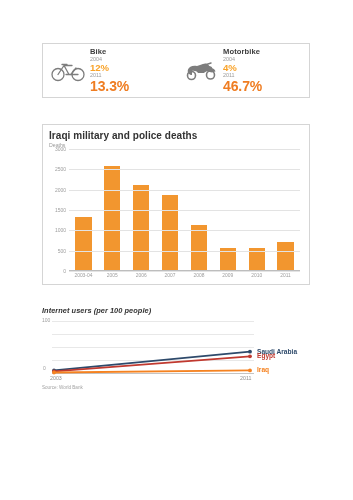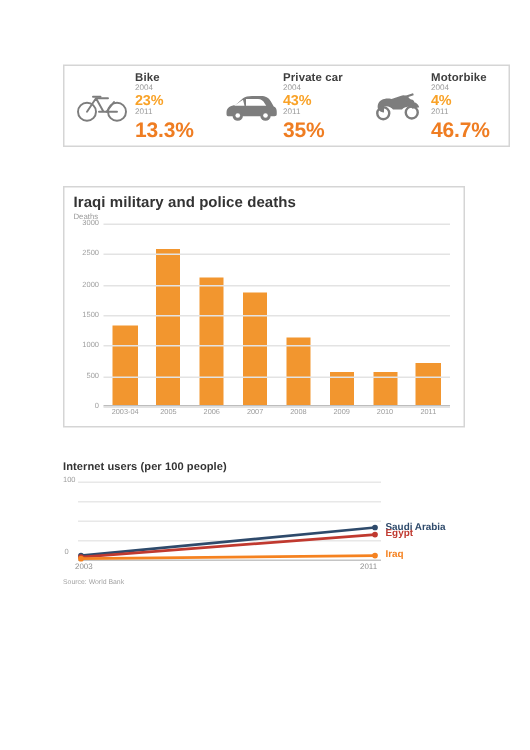--- a/index.html
+++ b/index.html
@@ -19,21 +19,21 @@
   
   .panel {
     position: absolute;
     box-sizing: border-box;
     border: 1px solid #d5d5d5;
     background: #ffffff;
   }
   #transport-panel {
     left: 42px;
     top: 43px;
-    width: 298px;
+    width: 268px;
     height: 55px;
     padding: 0;
   }
   .mode-row {
     display: flex;
     height: 100%;
     align-items: center;
   }
   .mode-cell {
     display: flex;
@@ -173,20 +173,21 @@
     top: 306px;
     width: 268px;
     height: 92px;
   }
   .line-title {
     font-size: 7.4px;
     font-weight: bold;
     color: #333333;
     letter-spacing: 0.05px;
     margin-bottom: 2px;
+    font-style: italic;
   }
   .line-plot-wrap {
     position: relative;
     height: 58px;
   }
   .line-ytop {
     position: absolute;
     left: 0;
     top: 0;
     font-size: 5px;
@@ -252,46 +253,26 @@
           <circle cx="14" cy="29" r="12"></circle>
           <circle cx="54" cy="29" r="12"></circle>
           <path d="M14 29 L26 11 L42 11 M26 11 L36 29 M36 29 L54 29 M36 29 L30 29" stroke-linecap="round" stroke-linejoin="round"></path>
           <path d="M22 9 L32 9" stroke-linecap="round"></path>
           <path d="M40 29 L50 16" stroke-linecap="round"></path>
         </svg>
       </div>
       <div class="mode-text">
         <div class="mode-name">Bike</div>
         <div class="mode-year">2004</div>
-        <div class="mode-val-a">23%</div>
+        <div class="mode-val-a">12%</div>
         <div class="mode-year">2011</div>
         <div class="mode-val-b">13.3%</div>
       </div>
     </div>
 
-    <div class="mode-cell">
-      <div class="mode-icon">
-        <svg width="36" height="20" viewBox="0 0 72 40" fill="currentColor">
-          <path d="M4 28 C4 21 10 19 16 18 L26 9 C29 7 33 6 38 6 L50 6 C56 6 60 8 63 13 L67 20 C70 21 71 24 71 27 L71 30 C71 32 70 33 68 33 L6 33 C5 33 4 32 4 30 Z"></path>
-          <path d="M30 10 L46 10 C50 10 53 12 55 16 L57 19 L30 19 Z" fill="#ffffff"></path>
-          <path d="M26 11 L28 19 L14 19 Z" fill="#ffffff"></path>
-          <circle cx="19" cy="32" r="7" fill="currentColor"></circle>
-          <circle cx="19" cy="32" r="3.1" fill="#ffffff"></circle>
-          <circle cx="56" cy="32" r="7" fill="currentColor"></circle>
-          <circle cx="56" cy="32" r="3.1" fill="#ffffff"></circle>
-        </svg>
-      </div>
-      <div class="mode-text">
-        <div class="mode-name">Private car</div>
-        <div class="mode-year">2004</div>
-        <div class="mode-val-a">43%</div>
-        <div class="mode-year">2011</div>
-        <div class="mode-val-b">35%</div>
-      </div>
-    </div>
 
     <div class="mode-cell">
       <div class="mode-icon">
         <svg width="36" height="22" viewBox="0 0 72 44" fill="currentColor">
           <path d="M18 30 C12 30 8 25 10 19 C12 13 20 10 28 12 L40 8 C44 6 48 7 51 10 L56 16 C60 16 64 19 65 23 L56 25 C52 21 46 22 42 26 L30 26 C28 23 23 21 18 22 Z"></path>
           <path d="M38 9 L56 13 C58 14 59 16 58 18 L50 16 Z"></path>
           <circle cx="17" cy="31" r="8" fill="none" stroke="currentColor" stroke-width="3.2"></circle>
           <circle cx="55" cy="30" r="8" fill="none" stroke="currentColor" stroke-width="3.2"></circle>
           <path d="M44 10 L56 6" stroke="currentColor" stroke-width="3" stroke-linecap="round"></path>
         </svg>

